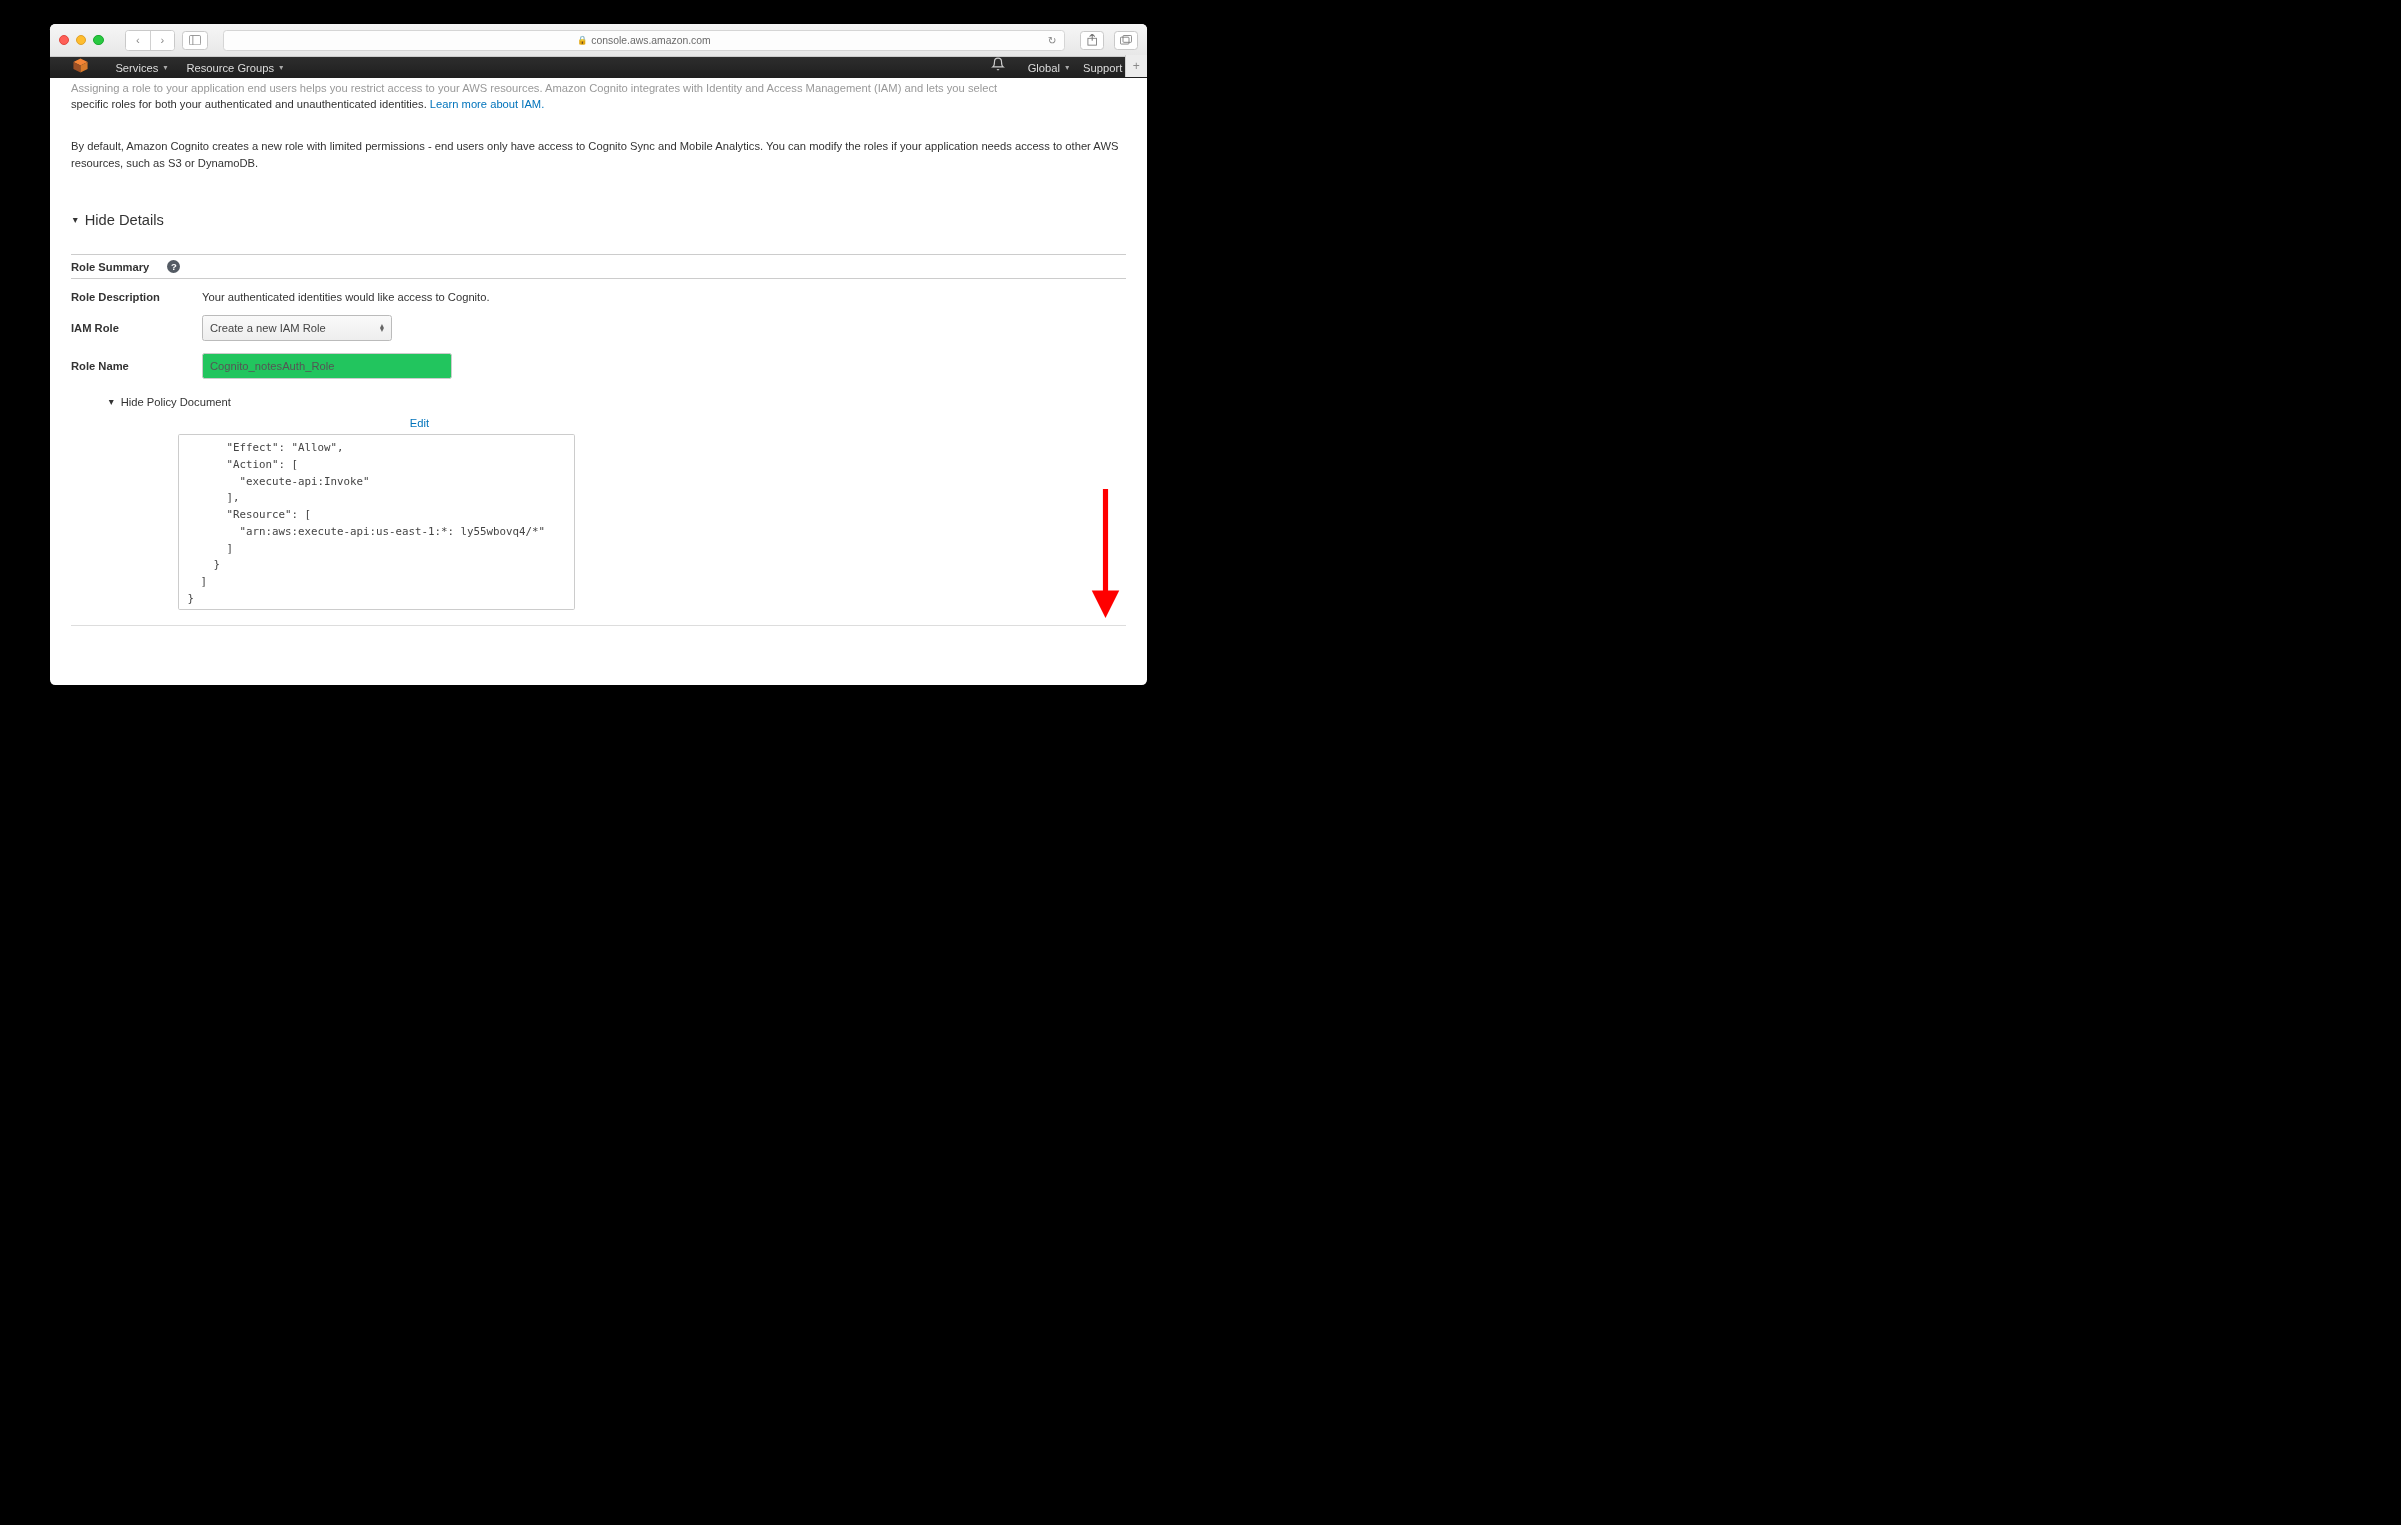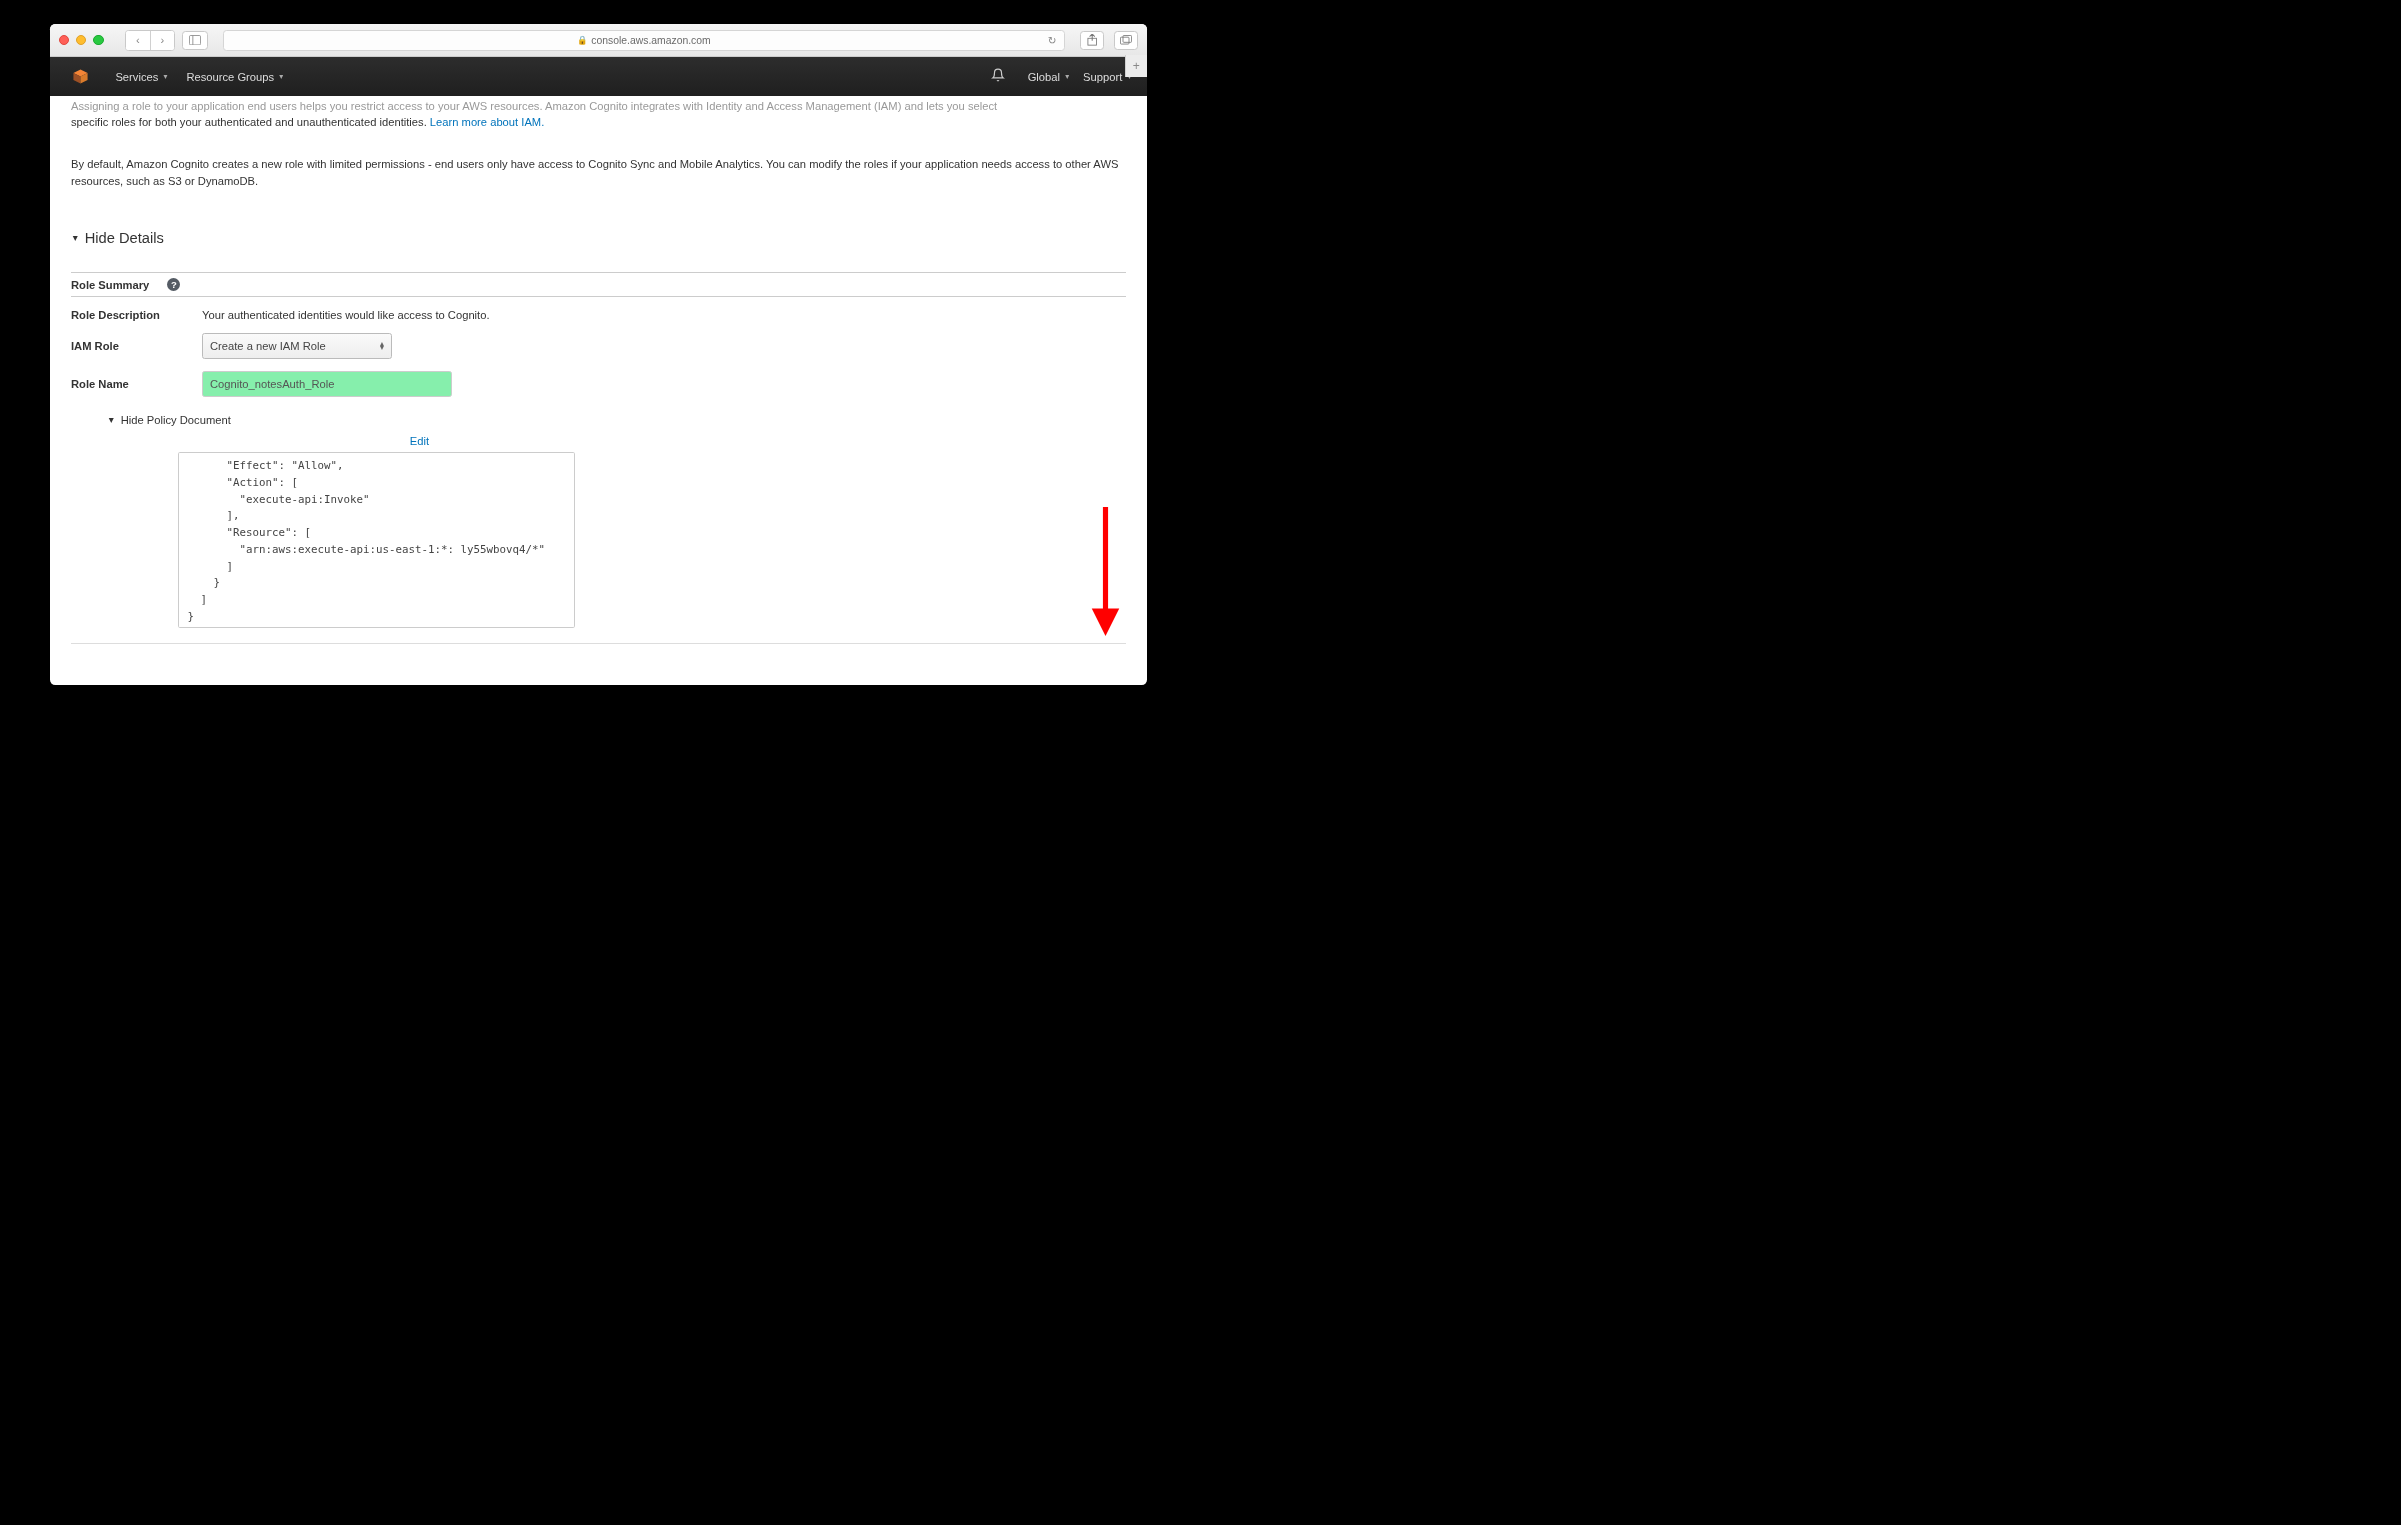--- a/index.html
+++ b/index.html
@@ -43,21 +43,21 @@
 .sidebar-btn{ margin-left:7px;width:26px;height:19px;border:0.9px solid #c9c9c9;border-radius:3.5px;background:#fff;display:flex;align-items:center;justify-content:center;color:#888;font-size:10.4px;}
 .url-bar {
   flex:1; margin: 0 15.5px; height:21px; background:#fdfdfd; border:0.9px solid #d5d5d5; border-radius:3.5px; display:flex;align-items:center;justify-content:center; color:#6a6a6a; font-size:10.4px; position:relative;
 }
 .url-lock{margin-right:3.5px;font-size:8.6px;color:#777;}
 .url-reload{position:absolute;right:7px;color:#888;font-size:10.4px;}
 .tb-icons{display:flex;gap:10.4px;align-items:center;}
 .tb-icon{width:24px;height:19px;border:0.9px solid #c9c9c9;border-radius:3.5px;background:#fff;display:flex;align-items:center;justify-content:center;color:#777;font-size:10.4px;}
 .plus-tab{width:22.4px;height:22.4px;border-left:0.9px solid #cfcfcf;display:flex;align-items:center;justify-content:center;color:#888;background:#ececec;position:absolute;right:0;top:31px;}
 .aws-nav{
-  height:39px;background:linear-gradient(#2d2d2d,#1f1f1f);display:flex;align-items:center;color:#eee;font-size:11.2px;padding:0 8.6px 0 22.4px;
+  height:21px;background:linear-gradient(#2d2d2d,#1f1f1f);display:flex;color:#eee;font-size:11.2px;padding:0 8.6px 0 22.4px;
 }
 .aws-logo{width:17px;height:17px;margin-right:19px;}
 .aws-menu-item{color:#ddd;cursor:pointer;display:flex;align-items:center;gap:5.2px;padding:0 7px;height:100%;}
 .caret{font-size:7.8px;color:#aaa;}
 .aws-spacer{flex:1;}
 .bell{font-size:14px;color:#ccc;margin-right:15.5px;}
 .content{
   padding: 0 21px 15.5px 21px; height: calc(100% - 66px); overflow: hidden; position: relative;
 }
 .intro-text{color:#333;font-size:11.2px;line-height:1.5;margin-top:1.7px;}
@@ -67,21 +67,21 @@
 .details-toggle{margin-top:40px;font-size:14.7px;color:#333;display:flex;align-items:center;gap:5.2px;cursor:pointer;}
 .tri{font-size:8.6px;color:#333;}
 .summary-bar{border-top:0.9px solid #ccc;border-bottom:0.9px solid #ccc;padding:5.2px 0;margin-top:26px;display:flex;align-items:center;gap:18px;}
 .summary-title{font-weight:bold;font-size:11.2px;}
 .help-dot{width:13px;height:13px;border-radius:50%;background:#545b64;color:#fff;font-size:9.5px;display:inline-flex;align-items:center;justify-content:center;font-weight:bold;}
 .form-row{display:flex;margin-top:12px;align-items:center;}
 .form-label{width:131px;text-align:left;font-weight:bold;font-size:11.2px;color:#333;padding-right:12px;}
 .form-val{font-size:11.2px;color:#333;}
 .select-box{width:190px;height:22.4px;border:0.9px solid #bbb;background:linear-gradient(#fafafa,#eee);border-radius:2.6px;padding:12px 7px;font-size:11.2px;color:#444;display:flex;align-items:center;justify-content:space-between;cursor:pointer;}
 .sel-arrows{font-size:7.8px;color:#666;line-height:0.6;}
-.text-input{width:250px;height:22.4px;border:0.9px solid #ccc;border-radius:2.6px;padding:12px 7px;font-size:11.2px;color:#555;background:#86efac;}
+.text-input{width:250px;height:22.4px;border:0.9px solid #ccc;border-radius:2.6px;padding:12px 7px;font-size:11.2px;color:#555;background:#22c55e;}
 .policy-toggle{margin-top:17px;margin-left:36px;font-size:11.2px;display:flex;align-items:center;gap:5.2px;cursor:pointer;}
 .edit-link{text-align:center;color:#0073bb;font-size:11.2px;margin-top:8.6px;cursor:pointer;width:483px;margin-left:107px;}
 .policy-box{
   margin-left:107px;margin-top:5.2px;width:397px;height:176px;border:0.9px solid #ccc;background:#fff;border-radius:1.7px;padding:5.2px 8.6px;font-family:Menlo,Consolas,monospace;font-size:10.8px;color:#444;line-height:1.55;resize:none;overflow:hidden;white-space:pre;
 }
 .policy-box::-webkit-resizer{display:block;}
 .footer-divider{border-top:0.9px solid #ddd;margin-top:12px;}
 .footer-btns{display:flex;justify-content:flex-end;align-items:center;gap:12px;margin-top:19px;}
 .btn-dontallow{color:#0073bb;font-weight:bold;font-size:12px;cursor:pointer;}
 .btn-allow{background:linear-gradient(#37a0e8,#1b7fcc);border:0.9px solid #1a6fb0;color:#fff;font-weight:bold;font-size:12px;padding:6px 14px;border-radius:2.6px;cursor:pointer;}

